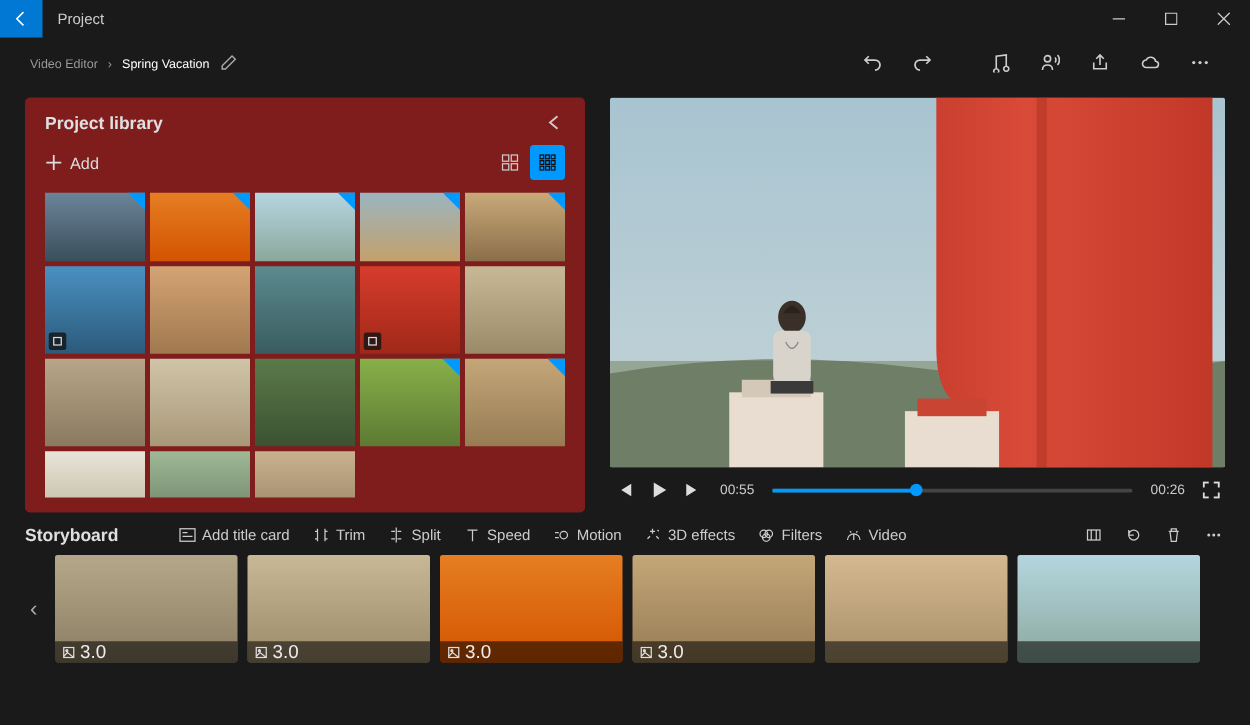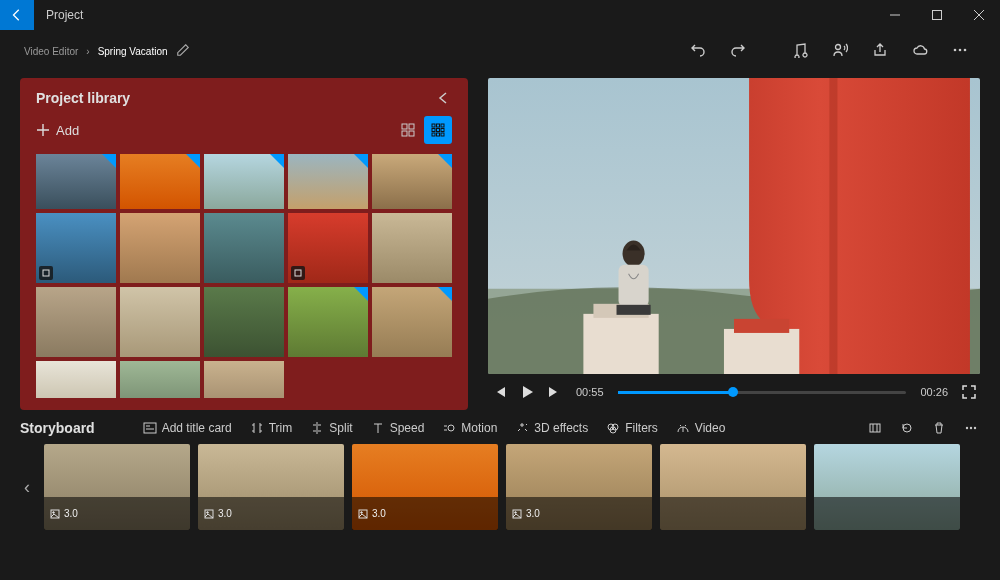--- a/index.html
+++ b/index.html
@@ -42,21 +42,21 @@
 .storyboard { padding: 10px 20px 14px; }
 .sb-header { display: flex; align-items: center; gap: 18px; font-size: 12px; margin-bottom: 8px; }
 .sb-title { font-size: 14px; font-weight: 600; margin-right: 30px; }
 .sb-tool { display: flex; align-items: center; gap: 5px; color: #ccc; cursor: pointer; }
 .sb-tools-right { margin-left: auto; display: flex; gap: 14px; }
 .sb-tools-right .sb-tool { width: 18px; justify-content: center; }
 .sb-strip { display: flex; align-items: center; gap: 10px; }
 .nav-arrow { width: 14px; color: #aaa; cursor: pointer; font-size: 18px; text-align: center; }
 .clip { width: 146px; height: 86px; position: relative; border-radius: 2px; cursor: pointer; }
 .clip.selected { outline: 2px solid #0099ff; }
-.clip-footer { position: absolute; bottom: 0; left: 0; right: 0; height: 33px; background: rgba(0,0,0,0.55); display: flex; align-items: center; padding: 0 6px; gap: 4px; font-size: 10px; color: #eee; }
+.clip-footer { position: absolute; bottom: 0; left: 0; right: 0; height: 17px; background: rgba(0,0,0,0.55); display: flex; align-items: center; padding: 0 6px; gap: 4px; font-size: 15px; color: #eee; }
 .clip-footer .mute { margin-left: auto; }
 
 svg { display: block; }
 </style>
 </head>
 <body>
 
 <div class="titlebar">
   <div class="back-btn">
     <svg width="14" height="14" viewBox="0 0 16 16" stroke="#fff" stroke-width="1.5" fill="none">

